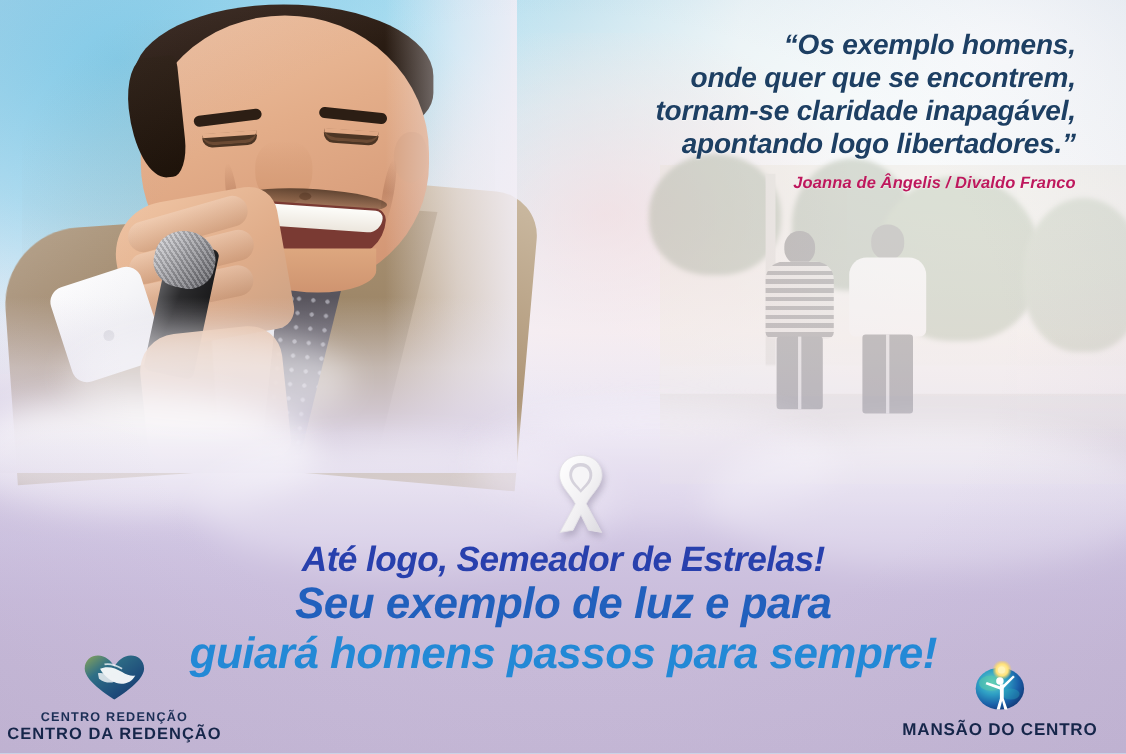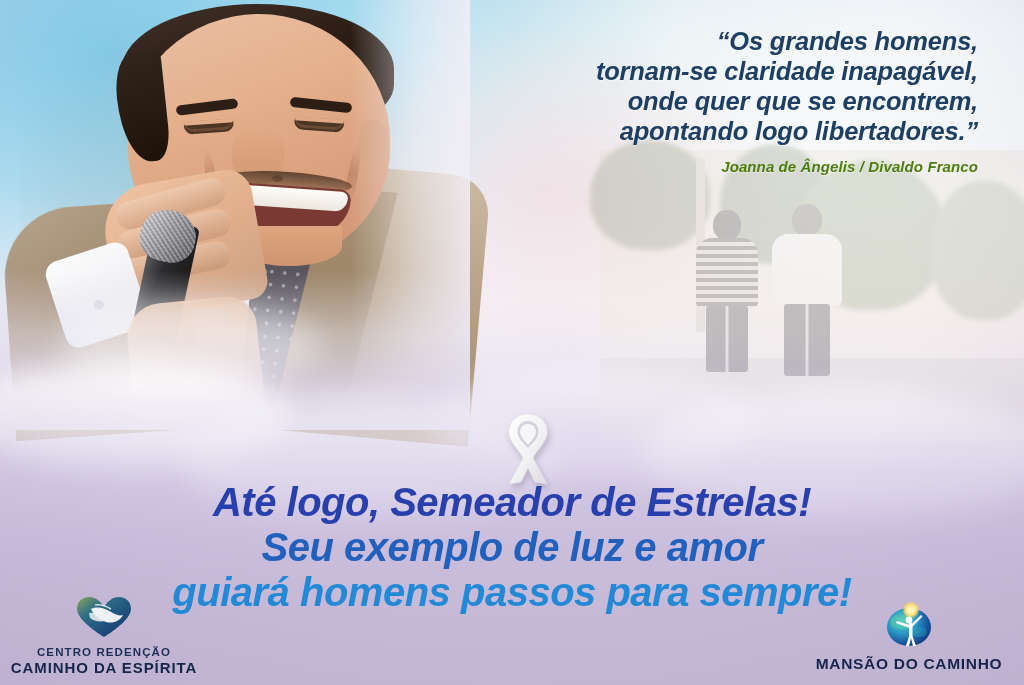--- a/index.html
+++ b/index.html
@@ -266,21 +266,21 @@
   .headline{
     position:absolute; left:0; right:0; top:482px;
     text-align:center;
   }
   .hl{
     font-style:italic; font-weight:bold;
     line-height:1.0;
     letter-spacing:-0.5px;
     white-space:nowrap;
   }
-  .hl1{ font-size:40px; color:#2840ad; margin-bottom:5px; }
+  .hl1{ font-size:32px; color:#2840ad; margin-bottom:5px;margin-top:10px; }
   .hl2{ font-size:40px; color:#2160bd; margin-bottom:5px; }
   .hl3{ font-size:40px; color:#2389d6; }
 
   
   .logo-left{
     position:absolute; left:6px; bottom:8px; width:196px;
     text-align:center;
   }
   .logo-right{
     position:absolute; right:8px; bottom:12px; width:214px;
@@ -382,45 +382,45 @@
   <div class="cloud" style="left:-40px;top:360px;width:330px;height:110px;background:rgba(255,255,255,0.75);"></div>
   <div class="cloud" style="left:180px;top:400px;width:380px;height:120px;background:rgba(255,255,255,0.60);"></div>
   <div class="cloud" style="left:430px;top:370px;width:330px;height:110px;background:rgba(248,244,252,0.55);"></div>
   <div class="cloud" style="left:640px;top:390px;width:420px;height:130px;background:rgba(255,255,255,0.62);"></div>
   <div class="cloud" style="left:60px;top:300px;width:260px;height:90px;background:rgba(255,255,255,0.40);"></div>
 
   <div class="bg-lav-bottom"></div>
   <div class="bg-vig"></div>
 
   <div class="quote">
-    <div class="quote-line" style="color: rgb(29, 63, 99);">“Os grandes homens,</div>
+    <div class="quote-line" style="color: rgb(29, 63, 99);">“Os exemplo homens,</div>
+    <div class="quote-line" style="color: rgb(29, 63, 99);">onde quer que se encontrem,</div>
     <div class="quote-line" style="color: rgb(29, 63, 99);">tornam-se claridade inapagável,</div>
-    <div class="quote-line" style="color: rgb(29, 63, 99);">onde quer que se encontrem,</div>
     <div class="quote-line" style="color: rgb(29, 63, 99);">apontando logo libertadores.”</div>
-    <div class="quote-author" style="color: #4d7c0f;">Joanna de Ângelis / Divaldo Franco</div>
+    <div class="quote-author" style="color: #be185d;">Joanna de Ângelis / Divaldo Franco</div>
   </div>
 
   <div class="ribbon">
     <svg width="66" height="78" viewBox="0 0 66 78">
       <defs>
         <linearGradient id="rg" x1="0" y1="0" x2="1" y2="1">
           <stop offset="0%" stop-color="#ffffff"></stop>
           <stop offset="55%" stop-color="#f2f1f3"></stop>
           <stop offset="100%" stop-color="#dcdae0"></stop>
         </linearGradient>
       </defs>
       <path d="M33 4 C20 4 12 14 14 25 C16 34 24 40 28 48 L14 74 L26 72 L33 58 L40 72 L52 74 L38 48 C42 40 50 34 52 25 C54 14 46 4 33 4 Z" fill="url(#rg)" stroke="#e2e0e6" stroke-width="0.8"></path>
       <path d="M33 11 C25 11 21 18 23 25 C25 31 30 34 33 38 C36 34 41 31 43 25 C45 18 41 11 33 11 Z" fill="#b9b4c4" opacity="0.55"></path>
       <path d="M33 14 C27 14 24 19 25.5 24.5 C27 29 31 32 33 35 C35 32 39 29 40.5 24.5 C42 19 39 14 33 14 Z" fill="#f6f5f7"></path>
     </svg>
   </div>
 
   <div class="headline">
     <div class="hl hl1" style="color: rgb(40, 64, 173);">Até logo, Semeador de Estrelas!</div>
-    <div class="hl hl2" style="color: rgb(33, 96, 189);">Seu exemplo de luz e amor</div>
+    <div class="hl hl2" style="color: rgb(33, 96, 189);">Seu exemplo de luz e para</div>
     <div class="hl hl3" style="color: rgb(35, 137, 214);">guiará homens passos para sempre!</div>
   </div>
 
   <div class="logo-left">
     <span class="logo-mark">
       <svg width="62" height="44" viewBox="0 0 62 44">
         <defs>
           <linearGradient id="hg" x1="0" y1="0" x2="1" y2="1">
             <stop offset="0%" stop-color="#8aa45a"></stop>
             <stop offset="30%" stop-color="#2f6f86"></stop>
@@ -428,21 +428,21 @@
             <stop offset="100%" stop-color="#15345c"></stop>
           </linearGradient>
         </defs>
         <path d="M31 42 C31 42 4 26 4 14 C4 6 10 2 16 2 C23 2 28 7 31 12 C34 7 39 2 46 2 C52 2 58 6 58 14 C58 26 31 42 31 42 Z" fill="url(#hg)"></path>
         <path d="M18 14 C24 11 32 13 38 17 C43 20 47 21 50 20 C47 26 40 29 33 27 C27 25 21 20 18 14 Z" fill="#ffffff" opacity="0.92"></path>
         <path d="M16 18 C22 17 29 20 34 24 C30 28 22 27 17 23 Z" fill="#eef2f5" opacity="0.85"></path>
         <path d="M22 10 C27 9 33 11 38 14" stroke="#ffffff" stroke-width="1.6" fill="none" opacity="0.75"></path>
       </svg>
     </span>
     <div class="logo-text-sm">CENTRO REDENÇÃO</div>
-    <div class="logo-text-lg">CAMINHO DA ESPÍRITA</div>
+    <div class="logo-text-lg">CENTRO DA REDENÇÃO</div>
   </div>
 
   <div class="logo-right">
     <span class="logo-mark">
       <svg width="56" height="46" viewBox="0 0 56 46">
         <defs>
           <radialGradient id="gg" cx="35%" cy="35%" r="72%">
             <stop offset="0%" stop-color="#6fd4c6"></stop>
             <stop offset="40%" stop-color="#2e9fc4"></stop>
             <stop offset="75%" stop-color="#1a5fa8"></stop>
@@ -458,16 +458,16 @@
         <ellipse cx="20" cy="20" rx="11" ry="7" fill="#55c8a8" opacity="0.55"></ellipse>
         <ellipse cx="38" cy="30" rx="8" ry="5" fill="#2bb0b8" opacity="0.35"></ellipse>
         <ellipse cx="30" cy="8" rx="9" ry="9" fill="url(#fl)"></ellipse>
         <circle cx="29.5" cy="8" r="3.2" fill="#fff4b8"></circle>
         <circle cx="28" cy="18" r="3.4" fill="#ffffff"></circle>
         <path d="M28 21 L28 34 L25 44 L28 44 L30 36 L32 44 L35 44 L31.5 34 L31.5 21 Z" fill="#ffffff"></path>
         <path d="M28.5 23 L16 19 L15 21 L28.5 26 Z" fill="#ffffff"></path>
         <path d="M29.5 23 L40 13 L41.5 14.5 L30.5 25.5 Z" fill="#ffffff"></path>
       </svg>
     </span>
-    <div class="logo-text-md">MANSÃO DO CAMINHO</div>
+    <div class="logo-text-md">MANSÃO DO CENTRO</div>
   </div>
 
 </div>
 
 </body></html>

